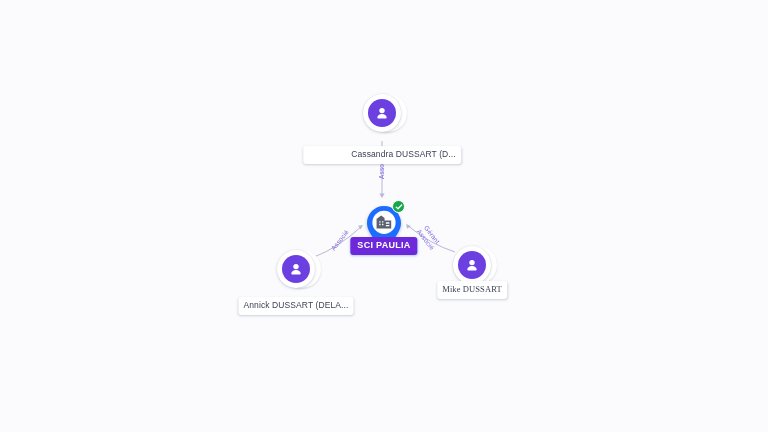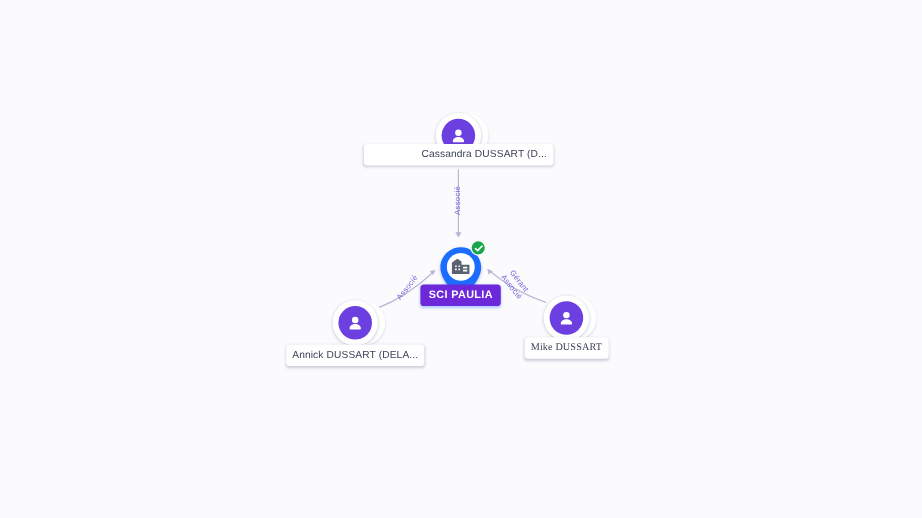--- a/index.html
+++ b/index.html
@@ -149,33 +149,33 @@
   <div class="node" style="left:382px; top:113px;">
     <div class="stack-layer stack-a"></div>
     <div class="person-card"></div>
     <div class="avatar-circle">
       <svg width="16" height="16" viewBox="0 0 16 16" fill="#ffffff">
         <circle cx="8" cy="5.6" r="2.7"></circle>
         <path d="M8 9.1c-3.0 0-4.7 1.9-4.7 3.6 0 0.5 0.4 0.8 0.9 0.8h7.6c0.5 0 0.9-0.3 0.9-0.8 0-1.7-1.7-3.6-4.7-3.6z"></path>
       </svg>
     </div>
   </div>
-  <div class="node-label" style="left:382px; top:120px;padding-left:48px;">Cassandra DUSSART (D...</div>
+  <div class="node-label" style="left:382px; top:146px;padding-left:48px;">Cassandra DUSSART (D...</div>
 
   <div class="node" style="left:296px; top:269px;">
     <div class="stack-layer stack-a"></div>
     <div class="person-card"></div>
     <div class="avatar-circle">
       <svg width="16" height="16" viewBox="0 0 16 16" fill="#ffffff">
         <circle cx="8" cy="5.6" r="2.7"></circle>
         <path d="M8 9.1c-3.0 0-4.7 1.9-4.7 3.6 0 0.5 0.4 0.8 0.9 0.8h7.6c0.5 0 0.9-0.3 0.9-0.8 0-1.7-1.7-3.6-4.7-3.6z"></path>
       </svg>
     </div>
   </div>
-  <div class="node-label" style="left:296px; top:287px;text-align:right;">Annick DUSSART (DELA...</div>
+  <div class="node-label" style="left:296px; top:297px;text-align:right;">Annick DUSSART (DELA...</div>
 
   <div class="node" style="left:472px; top:265px;">
     <div class="stack-layer stack-b"></div>
     <div class="stack-layer stack-a"></div>
     <div class="person-card"></div>
     <div class="avatar-circle">
       <svg width="16" height="16" viewBox="0 0 16 16" fill="#ffffff">
         <circle cx="8" cy="5.6" r="2.7"></circle>
         <path d="M8 9.1c-3.0 0-4.7 1.9-4.7 3.6 0 0.5 0.4 0.8 0.9 0.8h7.6c0.5 0 0.9-0.3 0.9-0.8 0-1.7-1.7-3.6-4.7-3.6z"></path>
       </svg>

